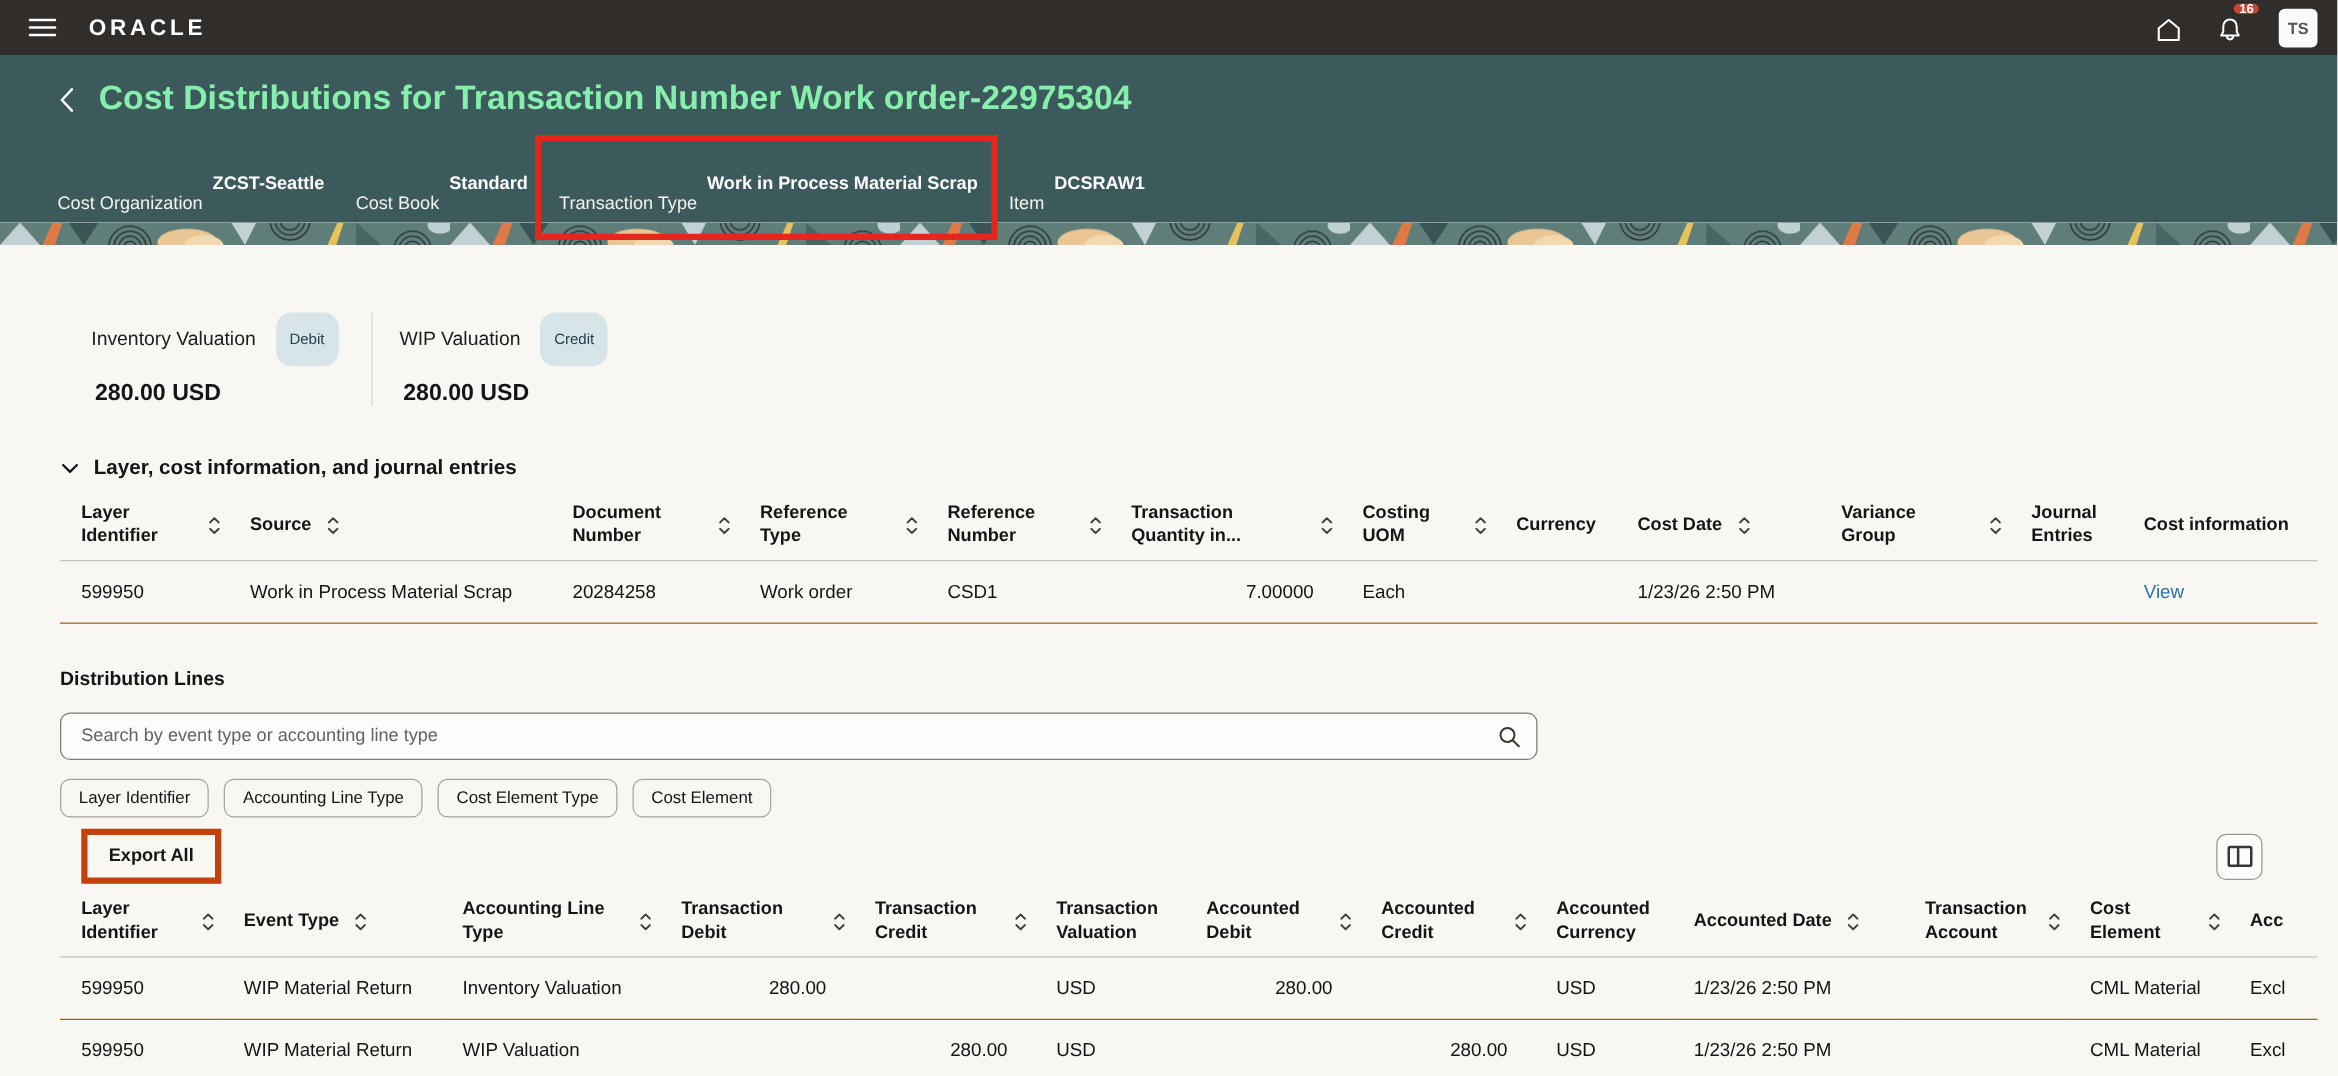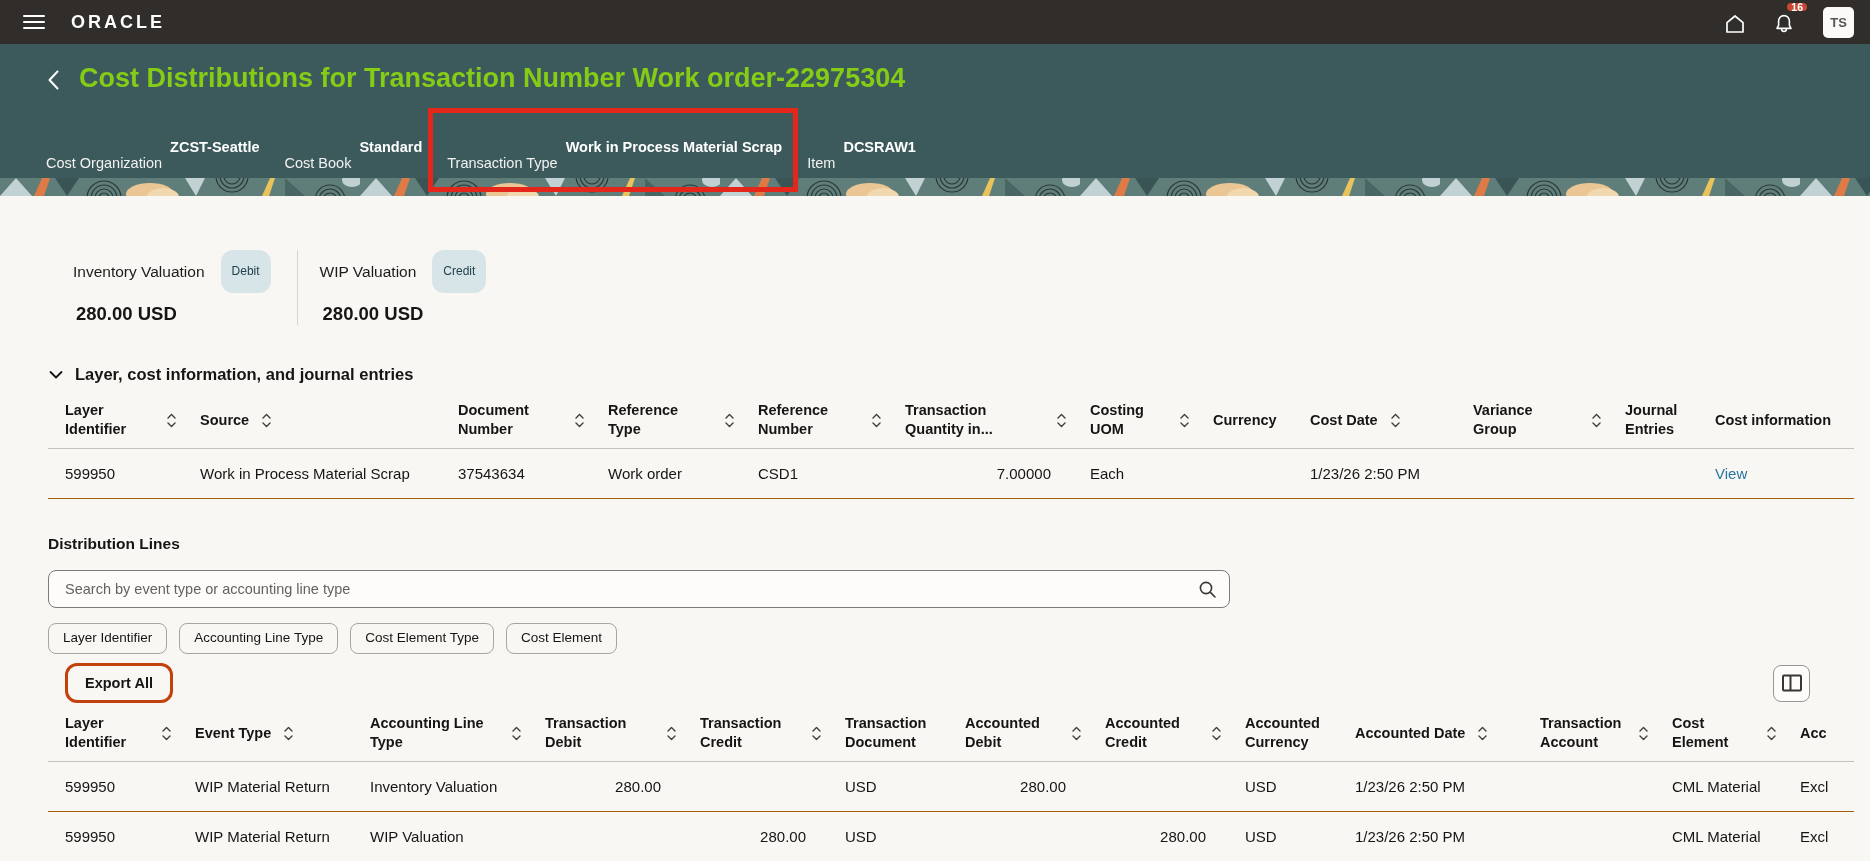--- a/index.html
+++ b/index.html
@@ -18,21 +18,21 @@
   .icon-btn { position:relative; width:28px; height:28px; display:flex; align-items:flex-end; justify-content:center; cursor:pointer; }
   .badge { position:absolute; top:-7px; right:-11px; background:var(--notif,#C74634); color:#fff; font-size:10.5px; font-weight:700;
            min-width:12px; height:12px; padding:3px 4px; border-radius:10px; display:flex; align-items:center; justify-content:center;
            border:2px solid var(--topbar-bg,#312D2A); line-height:1; }
   .avatar { width:31px; height:31px; background:#FBFAF9; border-radius:5px; display:flex; align-items:center; justify-content:center;
             font-size:13px; font-weight:700; color:#575452; margin-left:4px; cursor:pointer; }
   
   .page-header { background:var(--header-bg,#3C5A5C); height:134px; padding:17px 16px 0 46px; position:relative; }
   .title-row { display:flex; align-items:center; gap:19px; }
   .back-btn { display:flex; cursor:pointer; padding-top:3px; }
-  .page-title { color:#84cc16; font-size:27px; font-weight:700; line-height:34px; margin:0; }
+  .page-title { color:#86efac; font-size:27px; font-weight:700; line-height:34px; margin:0; }
   .meta-row { display:flex; margin-top:26px; gap:25px; }
   .meta-item { display:flex; align-items:center; gap:8px; color:#FFFFFF; font-size:14.5px; line-height:20px; position:relative; }
   .meta-label { font-weight:400; color:#F3F2F0;margin-top:32px; }
   .meta-value { font-weight:700; }
   .meta-item.highlighted::before { content:""; position:absolute; top:-13px; left:-19px; right:-16px; bottom:-19px;
        border:5px solid var(--hl,#E5261A); pointer-events:none; }
   
   .band { height:18px; overflow:hidden; line-height:0; }
   .band svg { display:block; }
   
@@ -61,21 +61,21 @@
   .dist-title { font-size:15.5px; font-weight:700; margin-top:36px; }
   .search-wrap { position:relative; width:1182px; margin-top:17px; }
   .search-input { width:100%; height:38px; border:1px solid #7E7A74; border-radius:8px; background:#FDFCFB;
                   padding:0 46px 0 16px; font-size:14.5px; font-family:inherit; color:#161513; outline:none; }
   .search-input::placeholder { color:#65625D; }
   .search-icon { position:absolute; right:13px; top:10px; cursor:pointer; }
   .chips { display:flex; gap:12px; margin-top:15px; }
   .chip { border:1px solid #A9A49D; border-radius:8px; padding:7px 14px; font-size:13.5px; background:transparent;
           font-family:inherit; color:#161513; cursor:pointer; line-height:1.1; }
   .toolbar { display:flex; align-items:center; justify-content:space-between; margin-top:9px; padding-right:44px; }
-  .export-btn { margin-left:17px; border:3px solid #c2410c; border-radius:12px; padding:9px 17px; font-size:14.5px;
+  .export-btn { margin-left:17px; border:5px solid #c2410c; border-radius:0; padding:9px 17px; font-size:14.5px;
                 font-weight:700; background:transparent; cursor:pointer; font-family:inherit; color:#161513; }
   .cols-btn { width:37px; height:37px; border:1px solid #9B968F; border-radius:8px; background:#FDFCFB;
               display:flex; align-items:center; justify-content:center; cursor:pointer; }
 </style>
 </head>
 <body>
 
 <div class="topbar">
   <div class="hamburger">
       <span></span>
@@ -304,21 +304,21 @@
               <div class="th-inner">
                 <span class="th-label">Cost information</span>
               </div>
             </th>
           </tr>
         </thead>
         <tbody>
           <tr>
             <td>599950</td>
             <td>Work in Process Material Scrap</td>
-            <td>37543634</td>
+            <td>20284258</td>
             <td>Work order</td>
             <td>CSD1</td>
             <td class="num">7.00000</td>
             <td>Each</td>
             <td></td>
             <td>1/23/26 2:50 PM</td>
             <td></td>
             <td></td>
             <td><span class="link">View</span></td>
           </tr>
@@ -412,21 +412,21 @@
               <div class="th-inner">
                 <span class="th-label">Transaction Credit</span>
                 <svg class="sort-icon" width="11" height="19" viewBox="0 0 11 19">
                   <path d="M2 7 L5.5 3.6 L9 7" fill="none" stroke="#413E37" stroke-width="1.4" stroke-linecap="round" stroke-linejoin="round"></path>
                   <path d="M2 12 L5.5 15.4 L9 12" fill="none" stroke="#413E37" stroke-width="1.4" stroke-linecap="round" stroke-linejoin="round"></path>
                 </svg>
               </div>
             </th>
             <th>
               <div class="th-inner">
-                <span class="th-label">Transaction Document</span>
+                <span class="th-label">Transaction Valuation</span>
               </div>
             </th>
             <th>
               <div class="th-inner">
                 <span class="th-label">Accounted Debit</span>
                 <svg class="sort-icon" width="11" height="19" viewBox="0 0 11 19">
                   <path d="M2 7 L5.5 3.6 L9 7" fill="none" stroke="#413E37" stroke-width="1.4" stroke-linecap="round" stroke-linejoin="round"></path>
                   <path d="M2 12 L5.5 15.4 L9 12" fill="none" stroke="#413E37" stroke-width="1.4" stroke-linecap="round" stroke-linejoin="round"></path>
                 </svg>
               </div>

